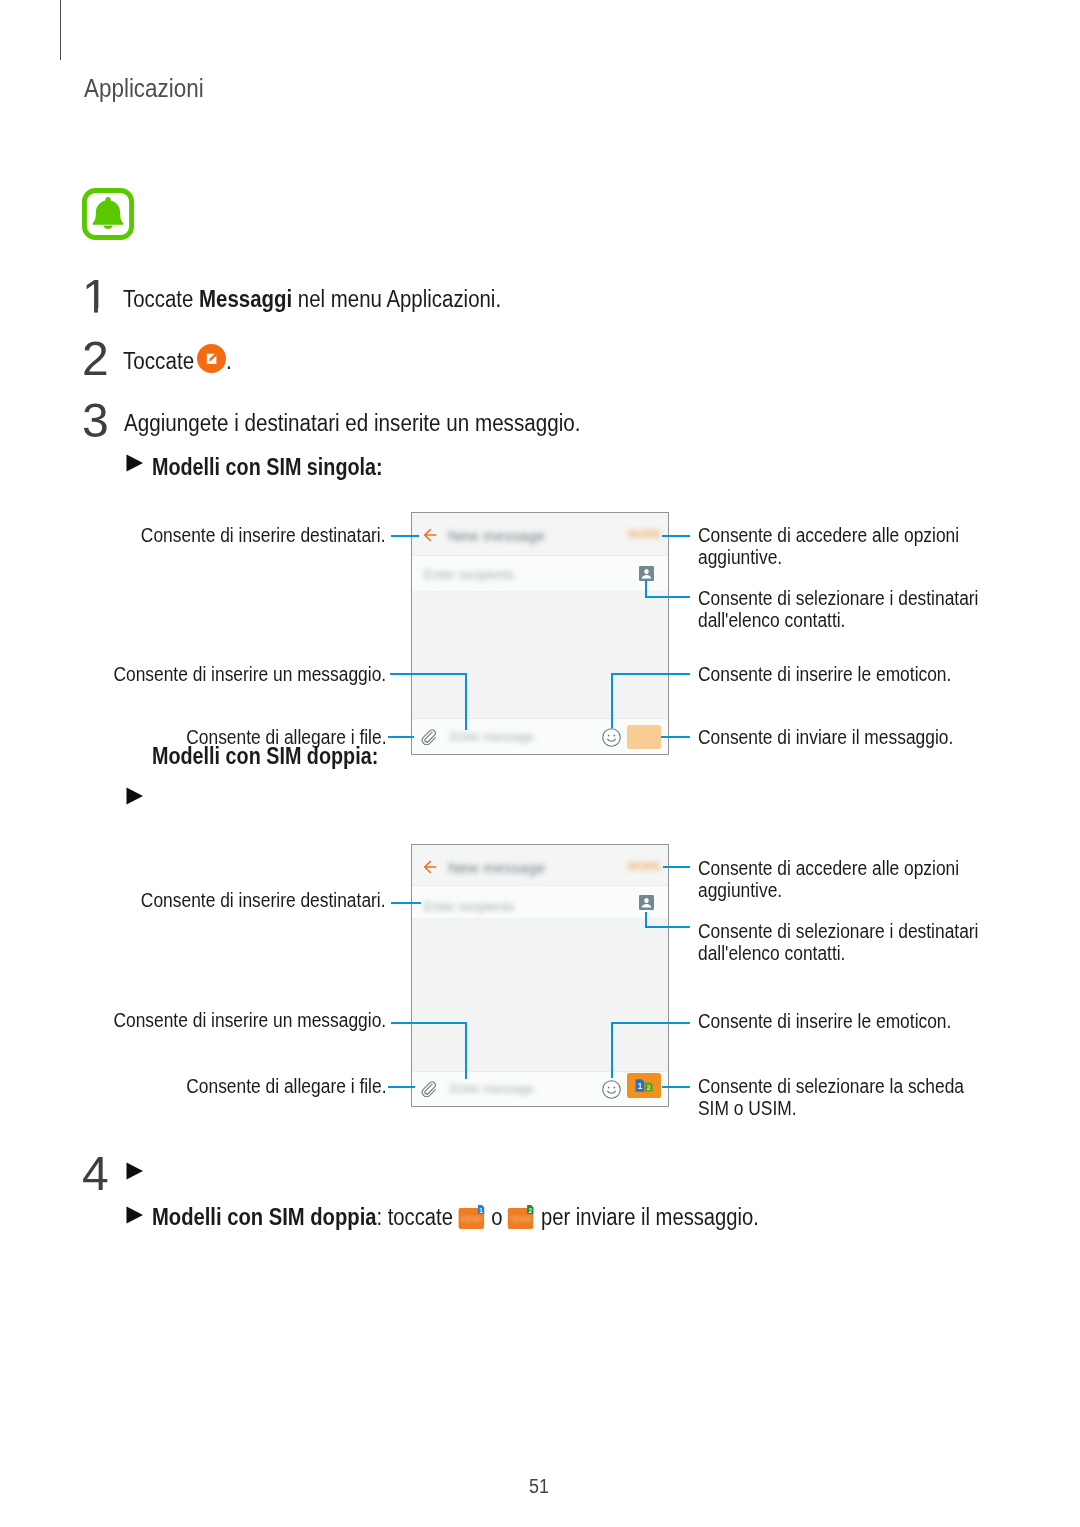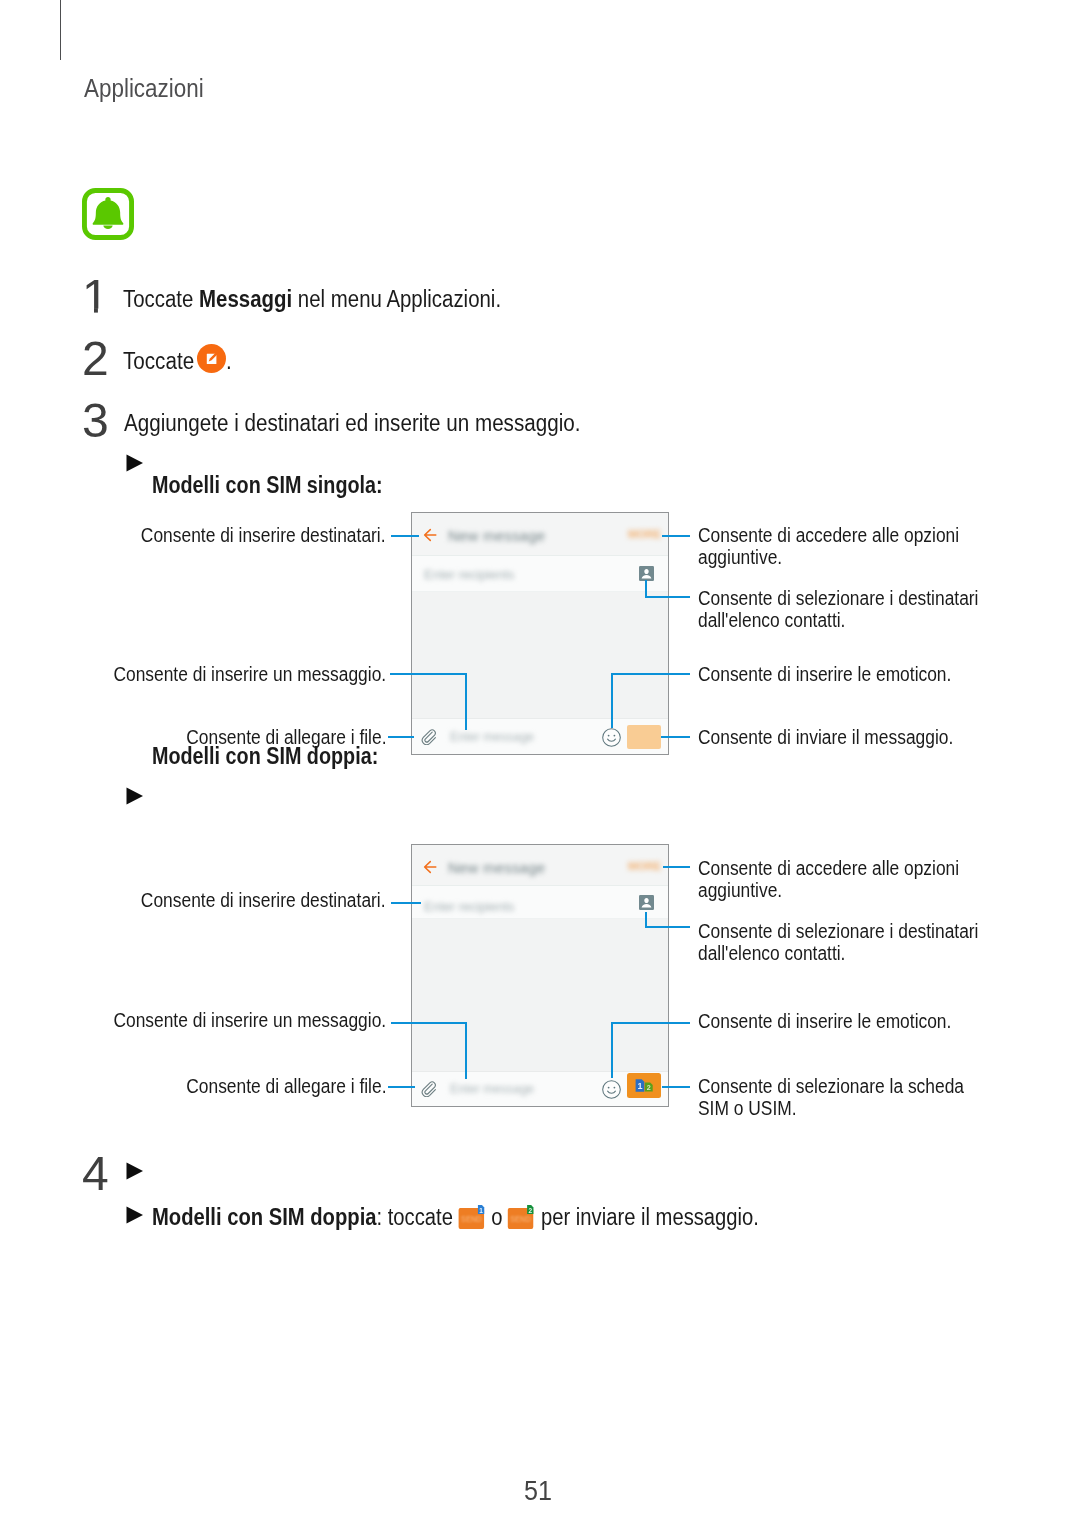--- a/index.html
+++ b/index.html
@@ -27,21 +27,21 @@
   .callout{font-size:19.6px;line-height:21.8px;color:#1b1b1b;}
   .callout .cond,.callout .condr{transform:scaleX(0.888);}
 
   .lead{position:absolute;background:#0b91d8;}
   .phone{position:absolute;border:1px solid #929496;box-sizing:border-box;background:#f2f3f3;overflow:hidden;}
   .pbar{position:absolute;left:0;right:0;top:0;height:43px;background:#f4f5f5;border-bottom:1px solid #e9eeed;box-sizing:border-box;}
   .prec{position:absolute;left:0;right:0;top:43px;height:36px;background:#fafbfb;border-bottom:1px solid #eff2f2;box-sizing:border-box;}
   .pbody{position:absolute;left:0;right:0;top:79px;bottom:36px;background:#f2f3f3;}
   .pinput{position:absolute;left:0;right:0;bottom:0;height:36px;background:#fafbfb;border-top:1px solid #e9ebeb;box-sizing:border-box;}
   .blurtxt{position:absolute;white-space:nowrap;filter:blur(2.9px);font-family:"Liberation Sans",sans-serif;line-height:1.25;}
-  .pgnum{left:0;top:1475px;width:1080px;text-align:center;font-size:28px;color:#434343;}
+  .pgnum{left:0;top:1475px;width:1080px;text-align:center;font-size:20px;color:#434343;}
   b{font-weight:bold;}
 </style>
 </head>
 <body>
 
 <div class="page">
   <div class="abs hdr-rule"></div>
   <div class="abs hdr-text"><span class="cond">Applicazioni</span></div>
 
   <svg class="abs note-icon" viewBox="0 0 52 52">
@@ -68,21 +68,21 @@
     </svg>
 
   <svg class="abs" style="left:81px;top:400px" width="30" height="40" viewBox="0 0 30 40">
       <text class="stepdigit" x="1" y="37">3</text>
     </svg>
   <div class="abs steptext" style="left:124px;top:412px"><span class="cond">Aggiungete i destinatari ed inserite un messaggio.</span></div>
 
   <svg class="abs" style="left:126px;top:454px" width="18" height="18" viewBox="0 0 18 18">
       <path d="M0.5 0.5 17 9 0.5 17.5z" fill="#0d0d0d"></path>
     </svg>
-  <div class="abs sub" style="left:152px;top:474px"><span class="sline" style="transform:scaleX(0.8595)">Modelli con SIM singola:</span></div>
+  <div class="abs sub" style="left:152px;top:456px"><span class="sline" style="transform:scaleX(0.8595)">Modelli con SIM singola:</span></div>
 
   <svg class="abs" style="left:126px;top:787px" width="18" height="18" viewBox="0 0 18 18">
       <path d="M0.5 0.5 17 9 0.5 17.5z" fill="#0d0d0d"></path>
     </svg>
   <div class="abs sub" style="left:152px;top:745px"><span class="sline" style="transform:scaleX(0.8595)">Modelli con SIM doppia:</span></div>
 
   <div class="phone" style="left:411px;top:512px;width:258px;height:243px">
     <div class="pbar"></div>
     <div class="prec"></div>
     <div class="pbody"></div>

